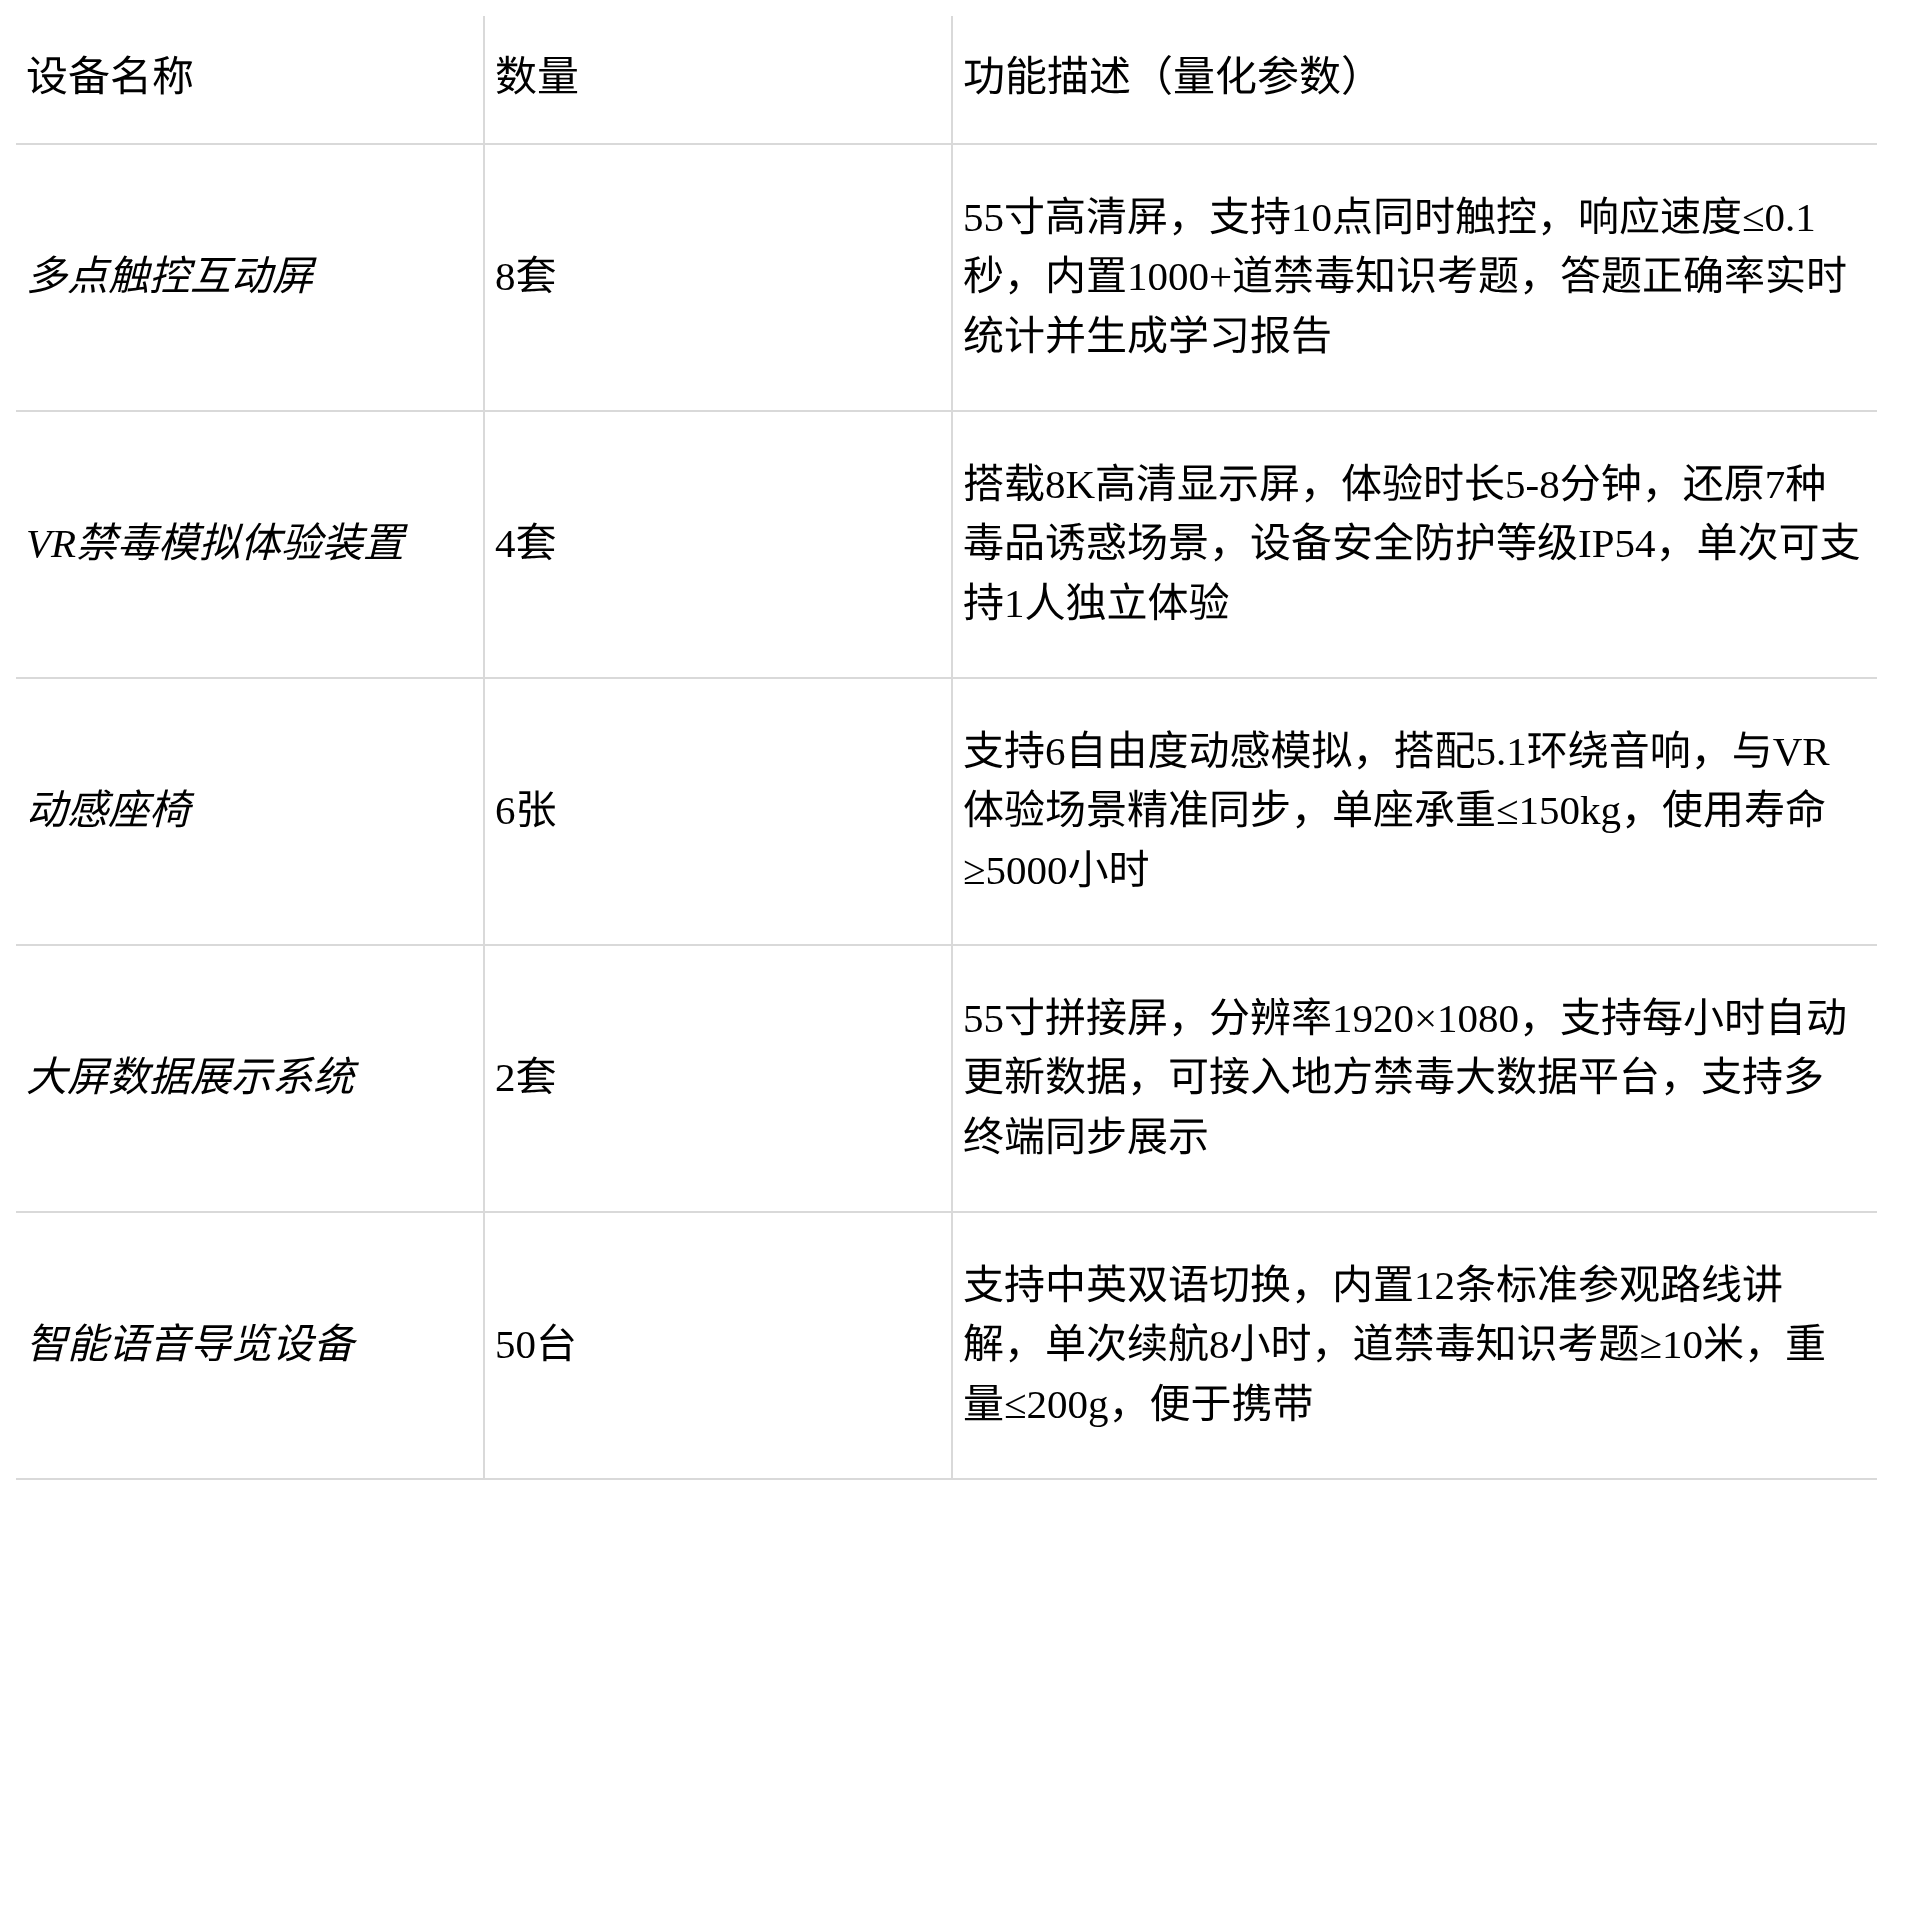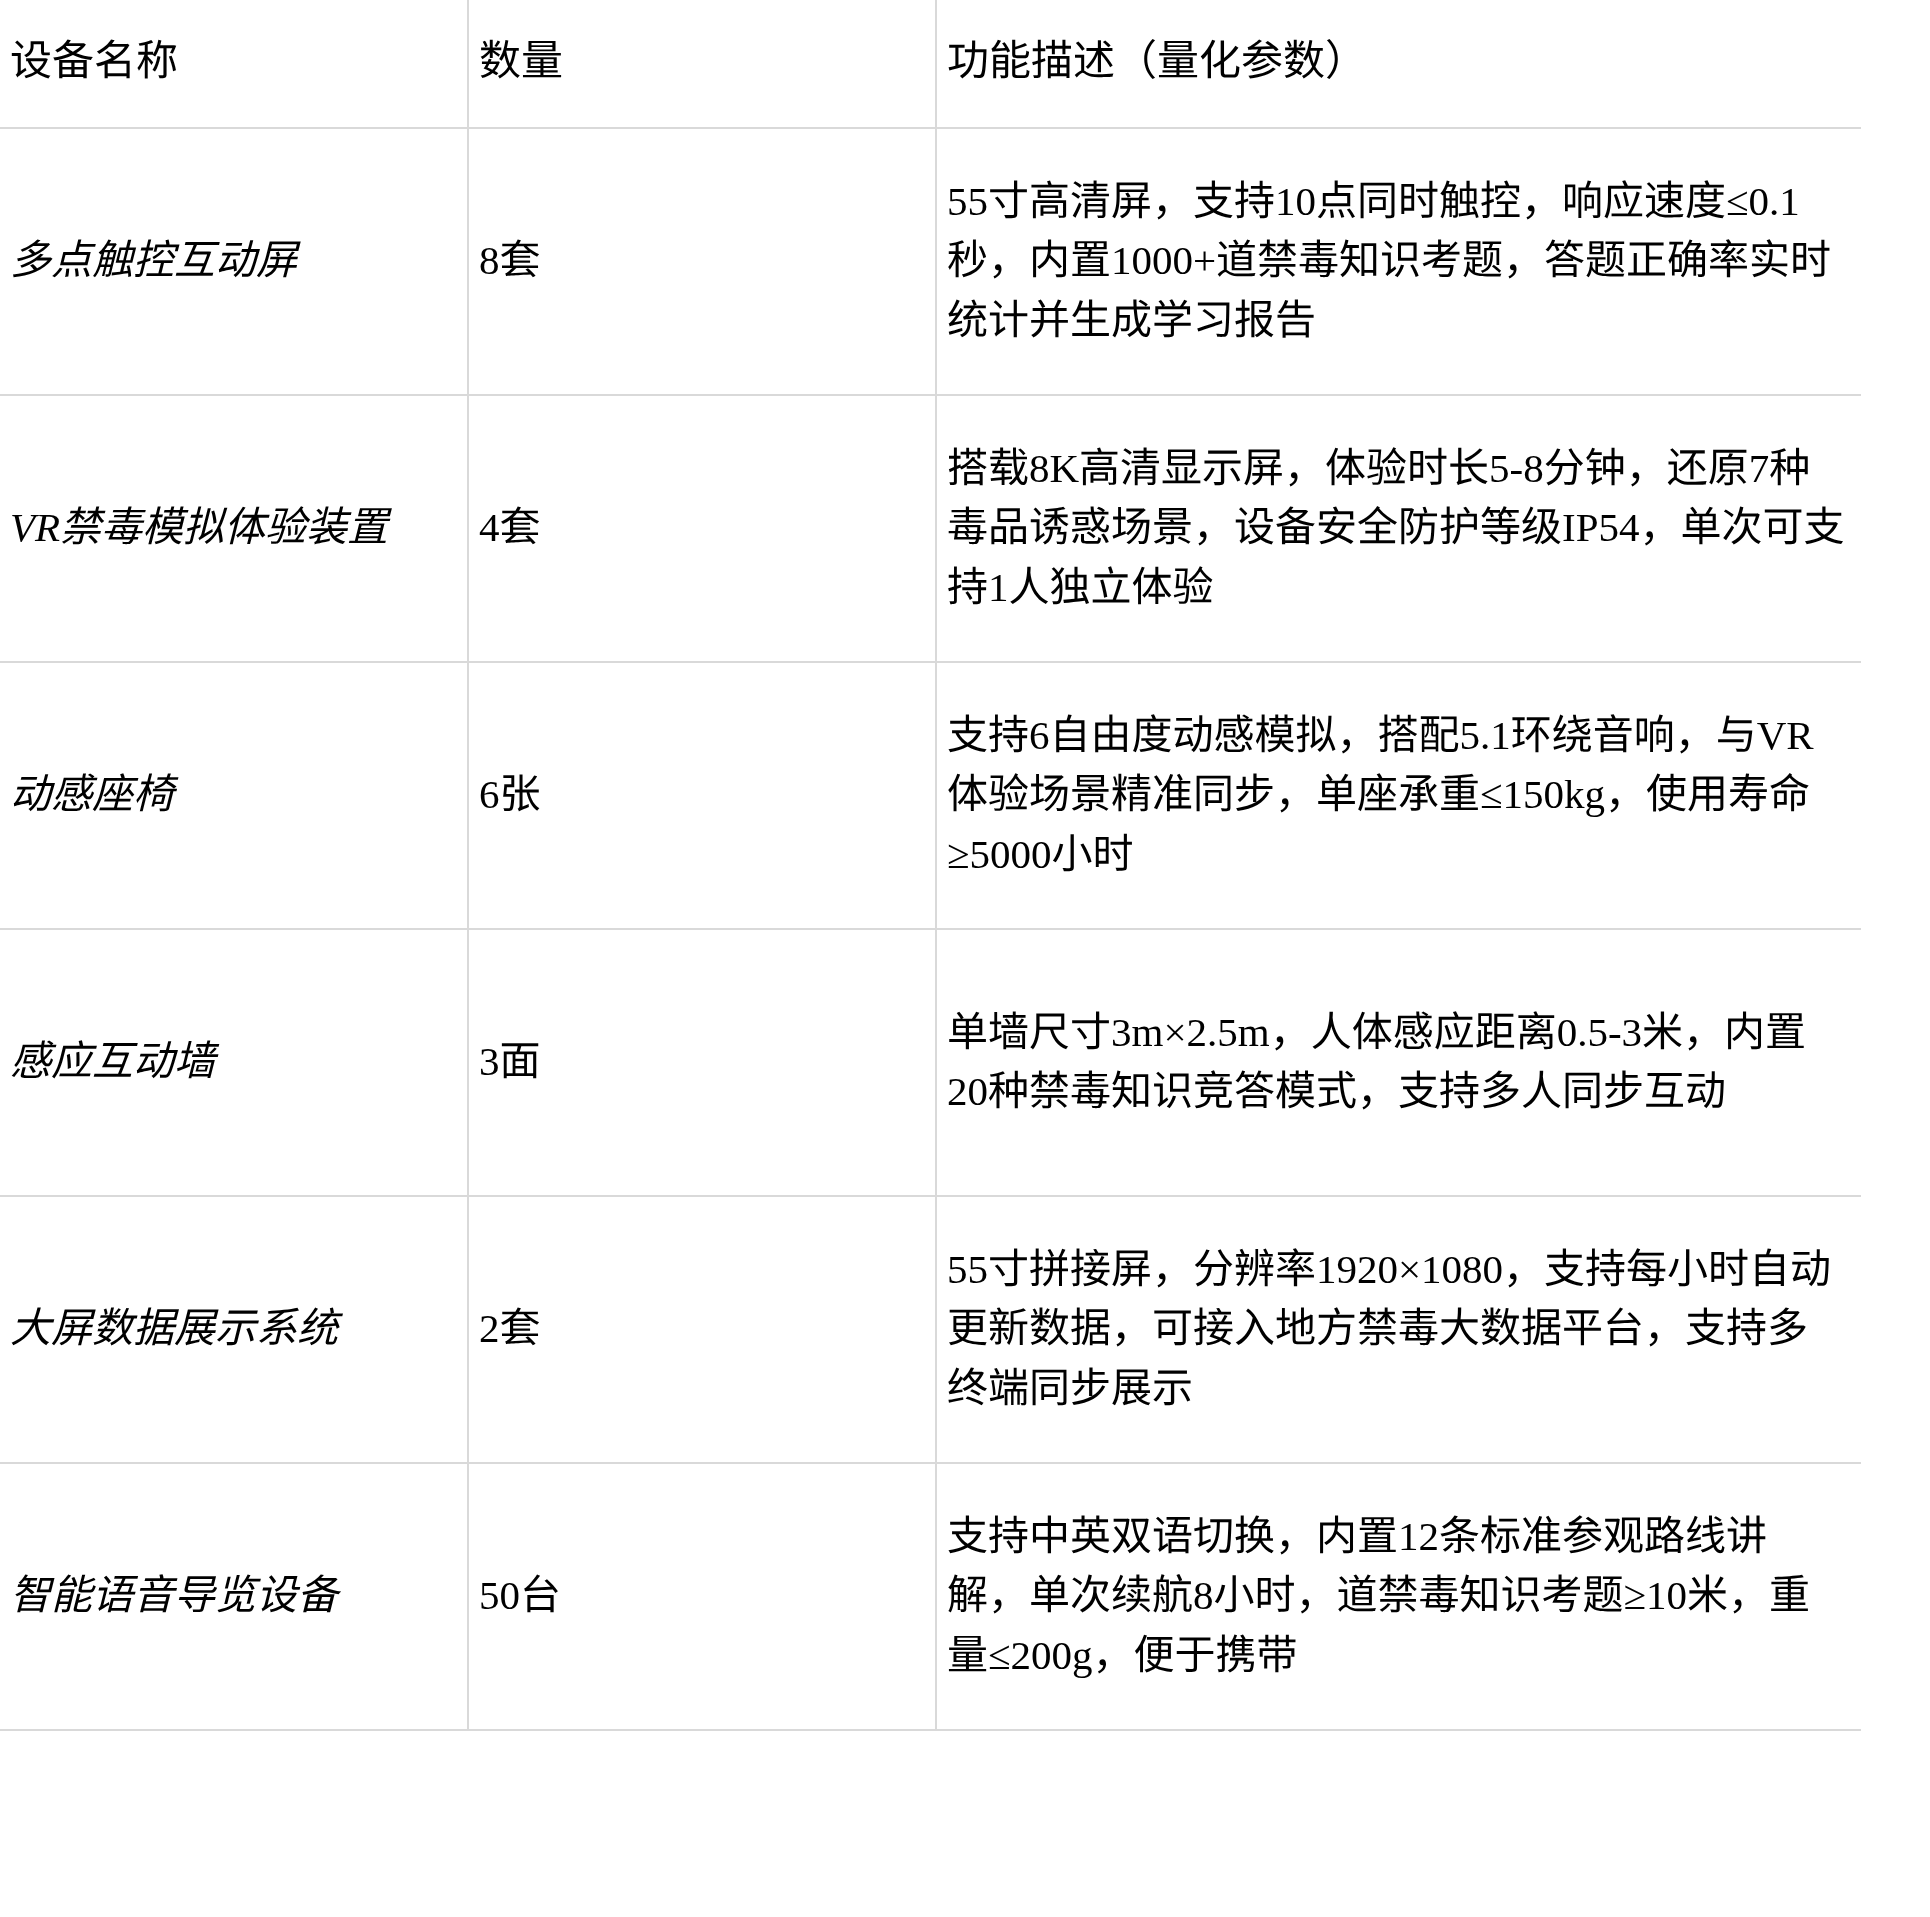--- a/index.html
+++ b/index.html
@@ -9,21 +9,21 @@
   }
   body {
     width: 1930px;
     font-family: "Liberation Serif", "DejaVu Serif", serif;
     color: #000000;
   }
   .page {
     width: 1534px;
     min-height: 1917px;
     box-sizing: border-box;
-    padding: 0;
+    padding: 16px;
     background: #ffffff;
   }
   table.equip-table {
     border-collapse: collapse;
     table-layout: fixed;
     width: 1861px;
     margin: 0 0 0 0;
   }
   table.equip-table col.c-name  { width: 468px; }
   table.equip-table col.c-qty   { width: 468px; }
@@ -101,25 +101,20 @@
         <td class="cell-name sep">VR禁毒模拟体验装置</td>
         <td class="cell-qty sep">4套</td>
         <td class="cell-desc">搭载8K高清显示屏，体验时长5-8分钟，还原7种毒品诱惑场景，设备安全防护等级IP54，单次可支持1人独立体验</td>
       </tr>
       <tr>
         <td class="cell-name sep">动感座椅</td>
         <td class="cell-qty sep">6张</td>
         <td class="cell-desc">支持6自由度动感模拟，搭配5.1环绕音响，与VR体验场景精准同步，单座承重≤150kg，使用寿命≥5000小时</td>
       </tr>
       <tr>
-        <td class="cell-name sep">感应互动墙</td>
-        <td class="cell-qty sep">3面</td>
-        <td class="cell-desc">单墙尺寸3m×2.5m，人体感应距离0.5-3米，内置20种禁毒知识竞答模式，支持多人同步互动</td>
-      </tr>
-      <tr>
         <td class="cell-name sep">大屏数据展示系统</td>
         <td class="cell-qty sep">2套</td>
         <td class="cell-desc">55寸拼接屏，分辨率1920×1080，支持每小时自动更新数据，可接入地方禁毒大数据平台，支持多终端同步展示</td>
       </tr>
       <tr>
         <td class="cell-name sep">智能语音导览设备</td>
         <td class="cell-qty sep">50台</td>
         <td class="cell-desc">支持中英双语切换，内置12条标准参观路线讲解，单次续航8小时，道禁毒知识考题≥10米，重量≤200g，便于携带</td>
       </tr>
     </tbody>

